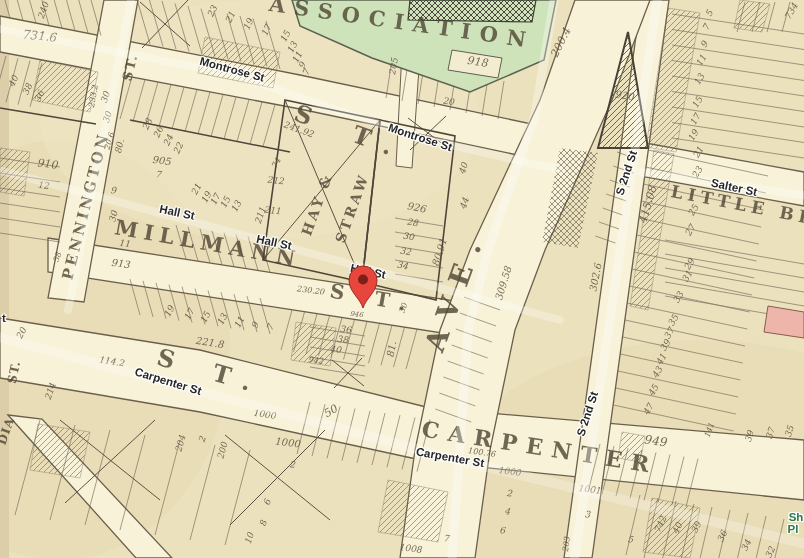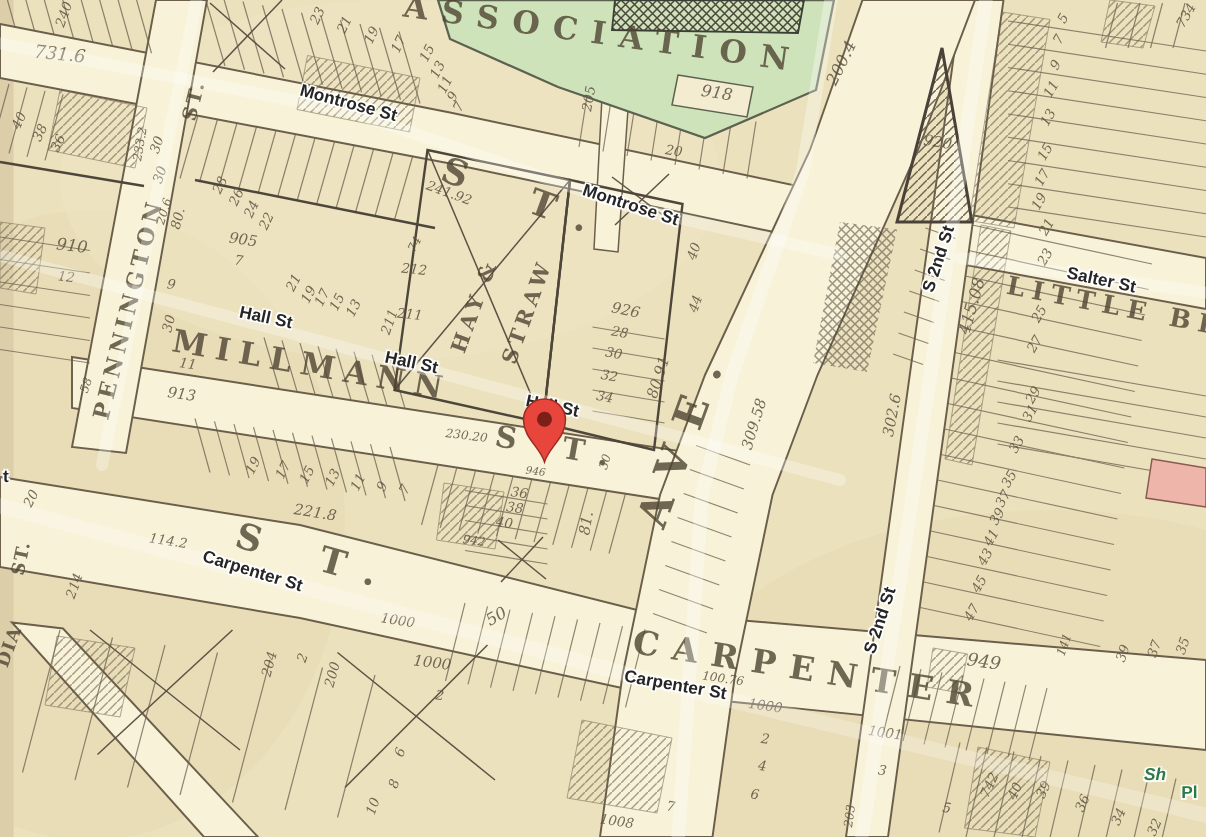--- a/index.html
+++ b/index.html
@@ -435,21 +435,21 @@
       <span class="mlabel" style="left: 420px; top: 138px; transform: translate(-50%, -50%) rotate(18deg);">Montrose St</span>
       <span class="mlabel" style="left: 177px; top: 213px; transform: translate(-50%, -50%) rotate(12deg);">Hall St</span>
       <span class="mlabel" style="left: 274px; top: 243px; transform: translate(-50%, -50%) rotate(12deg);">Hall St</span>
       <span class="mlabel" style="left: 368px; top: 272px; transform: translate(-50%, -50%) rotate(12deg);">Hall St</span>
       <span class="mlabel" style="left: 168px; top: 382px; transform: translate(-50%, -50%) rotate(17deg);">Carpenter St</span>
       <span class="mlabel" style="left: 450px; top: 458px; transform: translate(-50%, -50%) rotate(10deg);">Carpenter St</span>
       <span class="mlabel" style="left: 734px; top: 188px; transform: translate(-50%, -50%) rotate(12deg);">Salter St</span>
       <span class="mlabel" style="left: 627px; top: 173px; transform: translate(-50%, -50%) rotate(-72deg);">S 2nd St</span>
       <span class="mlabel" style="left: 588px; top: 414px; transform: translate(-50%, -50%) rotate(-72deg);">S 2nd St</span>
       <span class="mlabel" style="left: 4px; top: 319px; transform: translate(-50%, -50%) rotate(0deg);">t</span>
-      <span class="mlabel plabel" style="left: 770px; top: 518px; transform: translate(-50%, -50%) rotate(0deg); font-style: italic;">Sh</span>
+      <span class="mlabel plabel" style="left: 796px; top: 518px; transform: translate(-50%, -50%) rotate(0deg);">Sh</span>
       <span class="mlabel plabel" style="left: 793px; top: 530px; transform: translate(-50%, -50%) rotate(0deg);">Pl</span>
     </div>
 
   <svg id="pin" viewBox="0 0 40 50" style="left: 343px; top: 262px;">
     <path d="M20,46 C17,36 6,30 6,18 a14,14 0 1 1 28,0 C34,30 23,36 20,46 Z" fill="#e8453c" stroke="#9e2b22" stroke-width="1"></path>
     <circle cx="20" cy="17.5" r="5" fill="#7a2019"></circle>
   </svg>
 </div>
 
 </body></html>

